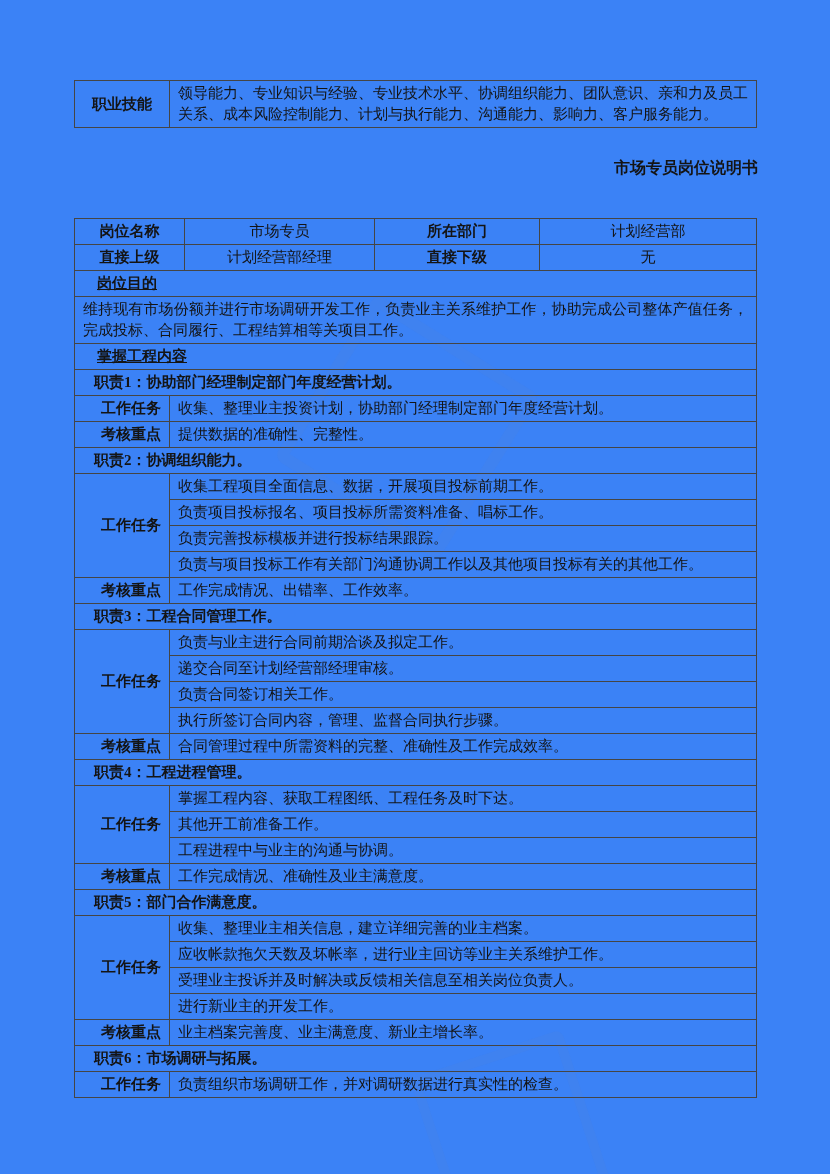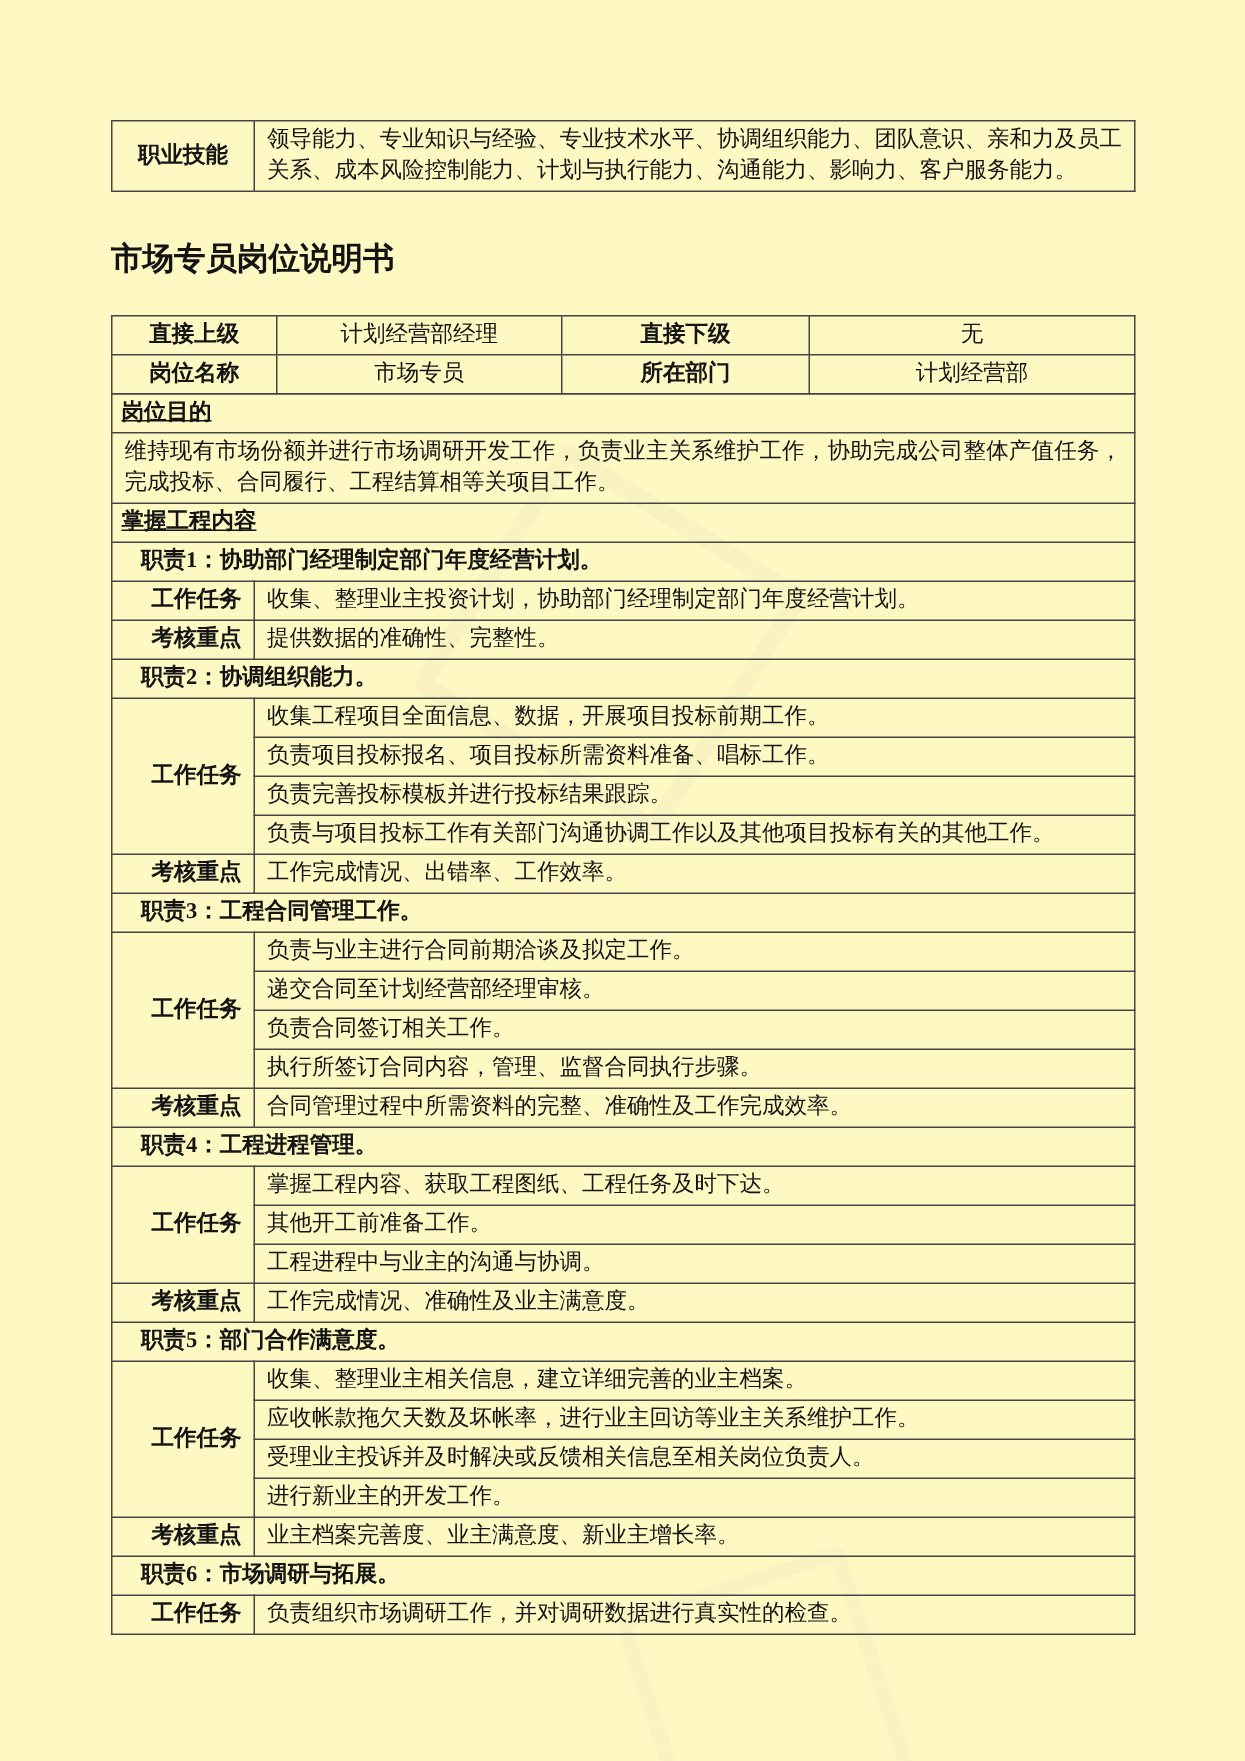--- a/index.html
+++ b/index.html
@@ -9,21 +9,21 @@
     width: 830px;
     height: 1174px;
     font-family: "Liberation Serif", "DejaVu Serif", serif;
     color: #141414;
   }
   .page {
     position: relative;
     width: 830px;
     height: 1174px;
     overflow: hidden;
-    background: #fef9c3;
+    background: #3b82f6;
   }
   .doc {
     position: absolute;
     left: 74px;
     top: 80px;
     width: 684px;
   }
   table {
     border-collapse: collapse;
     table-layout: fixed;
@@ -38,33 +38,33 @@
     word-break: break-all;
     text-align: justify;
   }
   td.c { text-align: center; }
   td.b { font-weight: bold; }
   td.label { text-align: right; font-weight: bold; }
   td.section {
     font-weight: bold;
     text-decoration: underline;
     text-align: left;
-    padding-left: 6px;
+    padding-left: 22px;
   }
   td.duty-title {
     font-weight: bold;
     text-align: left;
     padding-left: 19px;
   }
   .stacked { margin-top: -1px; }
   .doc-title {
-    text-align: left;
+    text-align: right;
     font-weight: bold;
-    font-size: 21px;
-    margin: 30px 0 24px 0;
+    font-size: 16px;
+    margin: 30px 0 39px 0;
   }
   
   .wm {
     position: absolute;
     border: 12px solid #8a8a8a;
     opacity: 0.05;
     transform: rotate(32deg);
     pointer-events: none;
     border-radius: 10px;
   }
@@ -104,30 +104,30 @@
 
     <table>
       <colgroup>
         <col style="width:110px">
           <col style="width:190px">
         <col style="width:165px">
           <col style="width:217px">
       </colgroup>
       <tbody>
           <tr>
+        <td class="c b">岗位名称</td>
+        <td class="c">市场专员</td>
+        <td class="c b">所在部门</td>
+        <td class="c">计划经营部</td>
+      </tr>
+      <tr>
         <td class="c b">直接上级</td>
         <td class="c">计划经营部经理</td>
         <td class="c b">直接下级</td>
         <td class="c">无</td>
-      </tr>
-      <tr>
-        <td class="c b">岗位名称</td>
-        <td class="c">市场专员</td>
-        <td class="c b">所在部门</td>
-        <td class="c">计划经营部</td>
       </tr>
     </tbody>
       </table>
 
     <table class="stacked">
       <colgroup>
           <col style="width:95px">
           <col style="width:587px">
         </colgroup>
 

